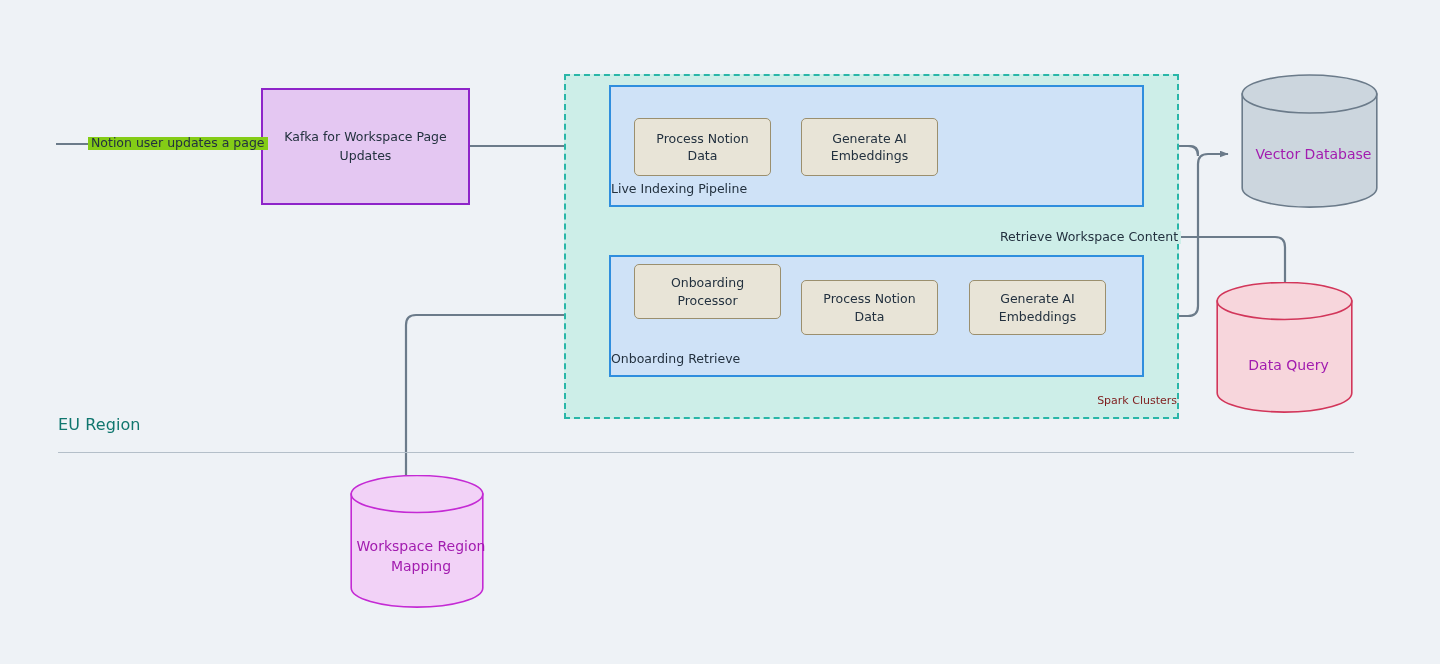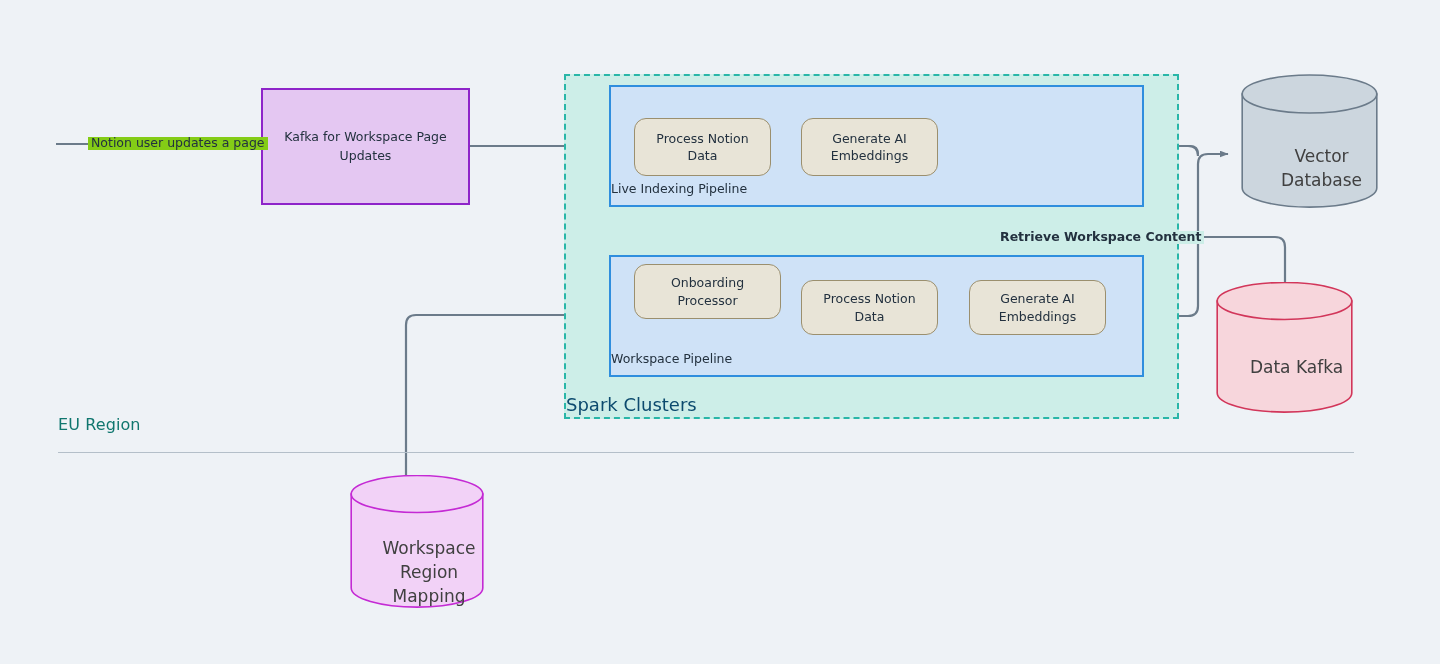--- a/index.html
+++ b/index.html
@@ -47,23 +47,23 @@
   
   .cluster-dashed {
     position: absolute;
     box-sizing: border-box;
     background: #cdeee8;
     border: 2px dashed #29b6a8;
   }
   .cluster-caption {
     position: absolute;
     width: 100%;
-    text-align: left;
-    font-size: 18px;
-    color: #0c4a6e;
+    text-align: right;
+    font-size: 11px;
+    color: #7f1d1d;
     white-space: nowrap;
   }
 
   
   .pipeline {
     position: absolute;
     box-sizing: border-box;
     background: #cfe2f7;
     border: 2px solid #2f8ede;
   }
@@ -75,21 +75,21 @@
     color: #23313f;
     white-space: nowrap;
   }
 
   
   .task {
     position: absolute;
     box-sizing: border-box;
     background: #e8e4d7;
     border: 1.6px solid #9b8f6e;
-    border-radius: 12px;
+    border-radius: 5px;
     display: flex;
     align-items: center;
     justify-content: center;
     text-align: center;
     font-size: 12.5px;
     color: #23313f;
     line-height: 1.4;
     padding: 2px 6px;
   }
 
@@ -113,25 +113,25 @@
   .cylinder {
     position: absolute;
   }
   .cyl-svg {
     position: absolute;
     left: 0;
     top: 0;
   }
   .cyl-text {
     position: absolute;
-    left: 12px;
+    left: 4px;
     width: 100%;
     text-align: center;
-    font-size: 17px;
-    color: #404040;
+    font-size: 14px;
+    color: #a21caf;
     line-height: 1.4;
     white-space: pre-line;
   }
 
   
   .edge-label {
     position: absolute;
     font-size: 12.5px;
     color: #23313f;
     background: #84cc16;
@@ -189,51 +189,51 @@
     <div class="cluster-caption" style="left:0; top:318px;">Spark Clusters</div>
   </div>
 
   <div class="pipeline" style="left:609px; top:85px; width:535px; height:122px;">
     <div class="pipeline-caption" style="left:0; top:94px;">Live Indexing Pipeline</div>
   </div>
   <div class="task" style="left:634px; top:118px; width:137px; height:58px;">Process Notion Data</div>
   <div class="task" style="left:801px; top:118px; width:137px; height:58px;">Generate AI Embeddings</div>
 
   <div class="pipeline" style="left:609px; top:255px; width:535px; height:122px;">
-    <div class="pipeline-caption" style="left:0; top:94px;">Workspace Pipeline</div>
+    <div class="pipeline-caption" style="left:0; top:94px;">Onboarding Retrieve</div>
   </div>
   <div class="task" style="left:634px; top:264px; width:147px; height:55px;">Onboarding Processor</div>
   <div class="task" style="left:801px; top:280px; width:137px; height:55px;">Process Notion Data</div>
   <div class="task" style="left:969px; top:280px; width:137px; height:55px;">Generate AI Embeddings</div>
 
   <div class="kafka-box" style="left:261px; top:88px; width:209px; height:117px;">Kafka for Workspace Page Updates</div>
 
   <div class="cylinder" style="left:1241px; top:74px; width:137px; height:134px;">
     <svg class="cyl-svg" width="137" height="134" viewBox="0 0 137 134">
       <path d="M 1.2 20 L 1.2 114 A 67 19 0 0 0 135.8 114 L 135.8 20 Z" fill="#ccd6de" stroke="#6b7b8a" stroke-width="1.6"></path>
       <ellipse cx="68.5" cy="20" rx="67.3" ry="19" fill="#ccd6de" stroke="#6b7b8a" stroke-width="1.6"></ellipse>
     </svg>
     <div class="cyl-text" style="top:71px;">Vector Database</div>
   </div>
 
   <div class="cylinder" style="left:1216px; top:282px; width:137px; height:131px;">
     <svg class="cyl-svg" width="137" height="131" viewBox="0 0 137 131">
       <path d="M 1.2 19 L 1.2 111 A 67 19 0 0 0 135.8 111 L 135.8 19 Z" fill="#f7d6dc" stroke="#d2365a" stroke-width="1.6"></path>
       <ellipse cx="68.5" cy="19" rx="67.3" ry="18.5" fill="#f7d6dc" stroke="#d2365a" stroke-width="1.6"></ellipse>
     </svg>
-    <div class="cyl-text" style="top:74px;">Data Kafka</div>
+    <div class="cyl-text" style="top:74px;">Data Query</div>
   </div>
 
   <div class="cylinder" style="left:337px; top:475px; width:134px; height:133px;margin-left:13px;">
     <svg class="cyl-svg" width="134" height="133" viewBox="0 0 134 133">
       <path d="M 1.2 19 L 1.2 113 A 65.5 19 0 0 0 132.8 113 L 132.8 19 Z" fill="#f2d2f7" stroke="#c42ad4" stroke-width="1.6"></path>
       <ellipse cx="67" cy="19" rx="65.8" ry="18.5" fill="#f2d2f7" stroke="#c42ad4" stroke-width="1.6"></ellipse>
     </svg>
     <div class="cyl-text" style="top:62px;">Workspace Region
 Mapping</div>
   </div>
 
   <div class="edge-label" style="left:88px; top:137px;">Notion user updates a page</div>
 
-  <div class="edge-label on-cluster" style="left:997px; top:231px; background:#cdeee8;font-weight:bold;">Retrieve Workspace Content</div>
+  <div class="edge-label on-cluster" style="left:997px; top:231px; background:#cdeee8;">Retrieve Workspace Content</div>
 
 
 </div>
 
 </body></html>

